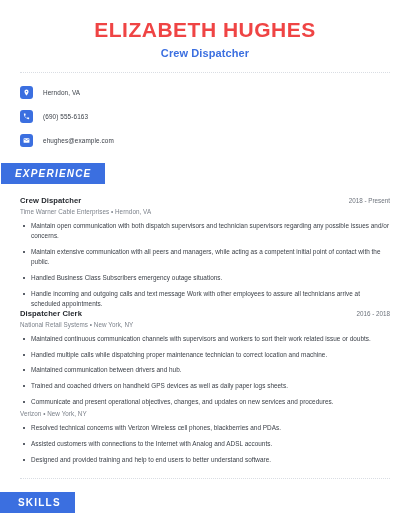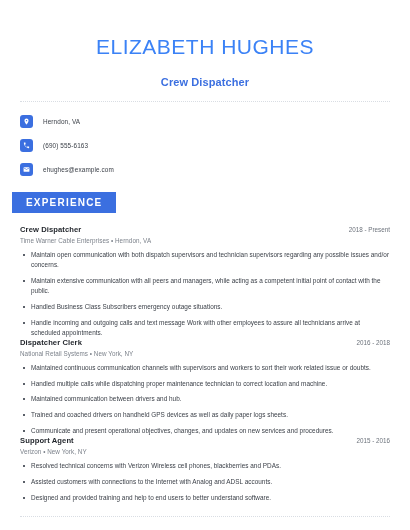--- a/index.html
+++ b/index.html
@@ -17,25 +17,25 @@
     background: #ffffff;
   }
 
   
   .header {
     padding: 18px 20px 0 20px;
     text-align: center;
   }
   .name {
     font-size: 21px;
-    font-weight: 400;
+    font-weight: 700;
     letter-spacing: 0.5px;
-    color: #3b82f6;
+    color: #ef4444;
     line-height: 1.15;
-    margin: 17px;
+    margin: 0;
   }
   .job-title {
     font-size: 11px;
     font-weight: 700;
     color: #3b6fe0;
     margin-top: 5px;
     letter-spacing: 0.1px;
   }
 
   .divider {
@@ -76,21 +76,21 @@
   .sec-badge-wrap { margin-top: 14px; }
   .sec-badge {
     display: inline-block;
     background: #3b6fe0;
     color: #ffffff;
     font-size: 10px;
     font-weight: 700;
     letter-spacing: 1.2px;
     padding: 5px 14px 5px 14px;
   }
-  .sec-badge.experience { margin-left: 12px; }
+  .sec-badge.experience { margin-left: 1px; font-style: italic; }
   .sec-badge.skills { margin-left: 0; padding-left: 18px; }
 
   
   .exp-wrap { padding: 0 20px; }
   .job { margin-top: 0; }
   .job:first-child { margin-top: 12px; }
   .job-head {
     display: flex;
     justify-content: space-between;
     align-items: baseline;
@@ -208,24 +208,20 @@
       <ul class="bullets">
         <li>Maintained continuous communication channels with supervisors and workers to sort their work related issue or doubts.</li>
         <li>Handled multiple calls while dispatching proper maintenance technician to correct location and machine.</li>
         <li>Maintained communication between drivers and hub.</li>
         <li>Trained and coached drivers on handheld GPS devices as well as daily paper logs sheets.</li>
         <li>Communicate and present operational objectives, changes, and updates on new services and procedures.</li>
       </ul>
     </div>
 
     <div class="job">
-      <div class="job-head">
-        <span class="job-role">Support Agent</span>
-        <span class="job-dates">2015 - 2016</span>
-      </div>
       <div class="job-meta">Verizon  •  New York, NY</div>
       <ul class="bullets">
         <li>Resolved technical concerns with Verizon Wireless cell phones, blackberries and PDAs.</li>
         <li>Assisted customers with connections to the Internet with Analog and ADSL accounts.</li>
         <li>Designed and provided training and help to end users to better understand software.</li>
       </ul>
     </div>
 
   </div>
 

